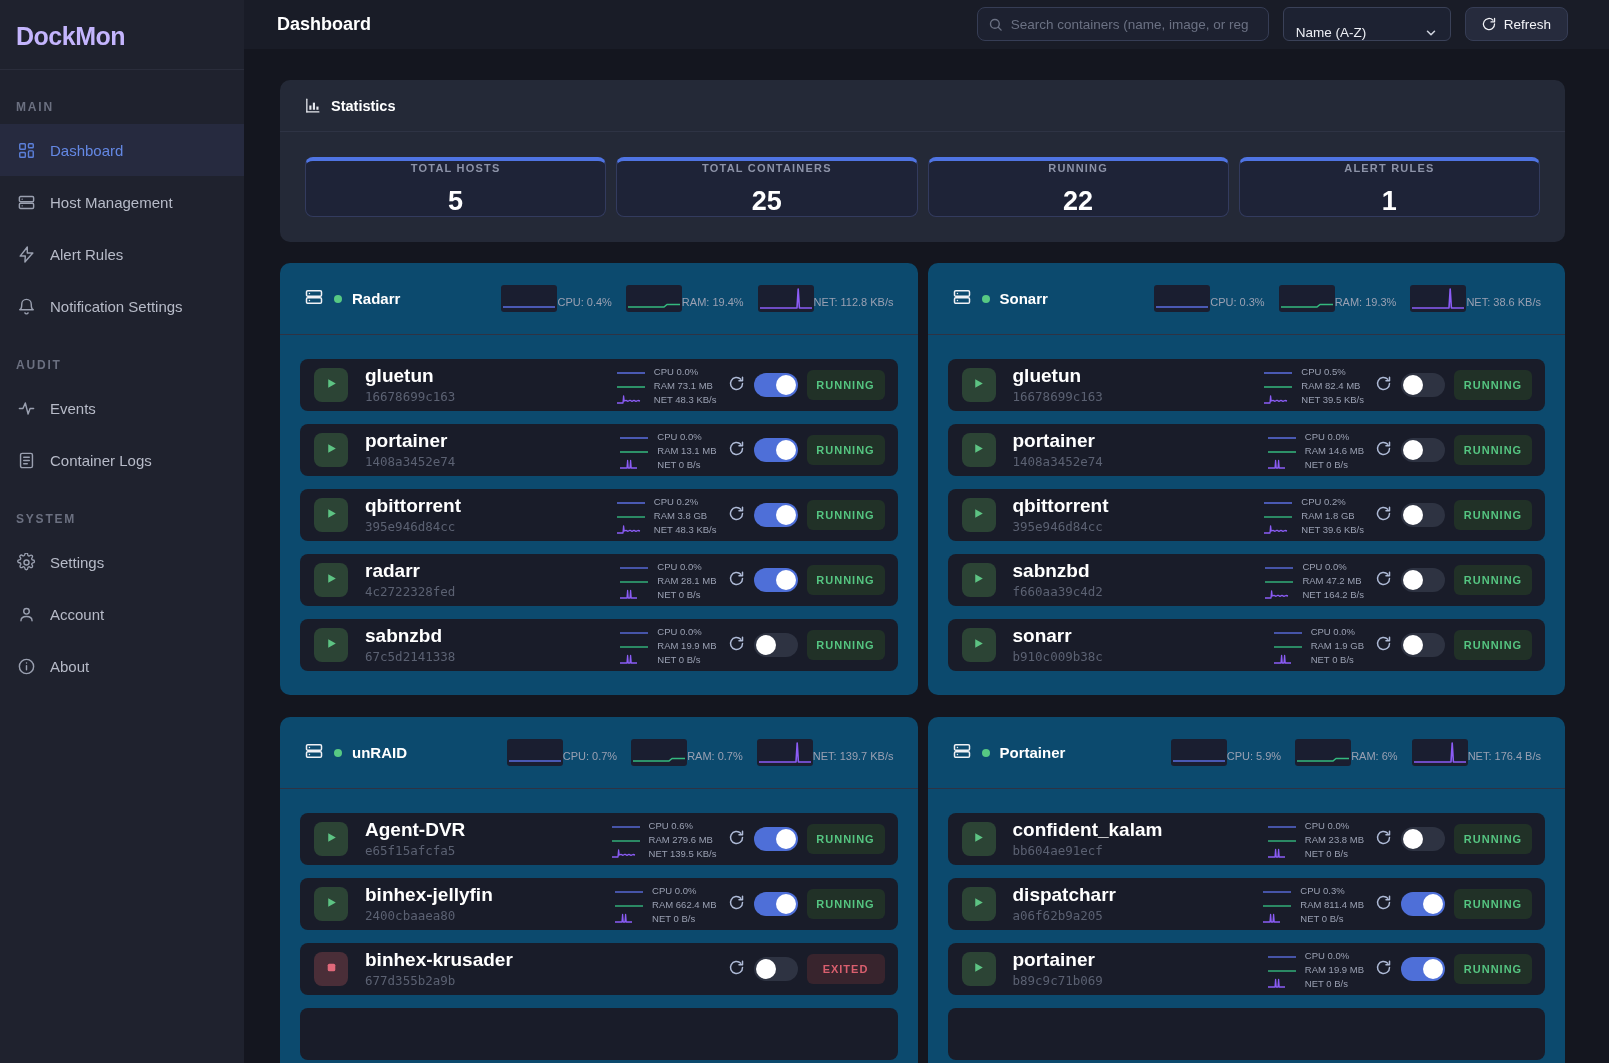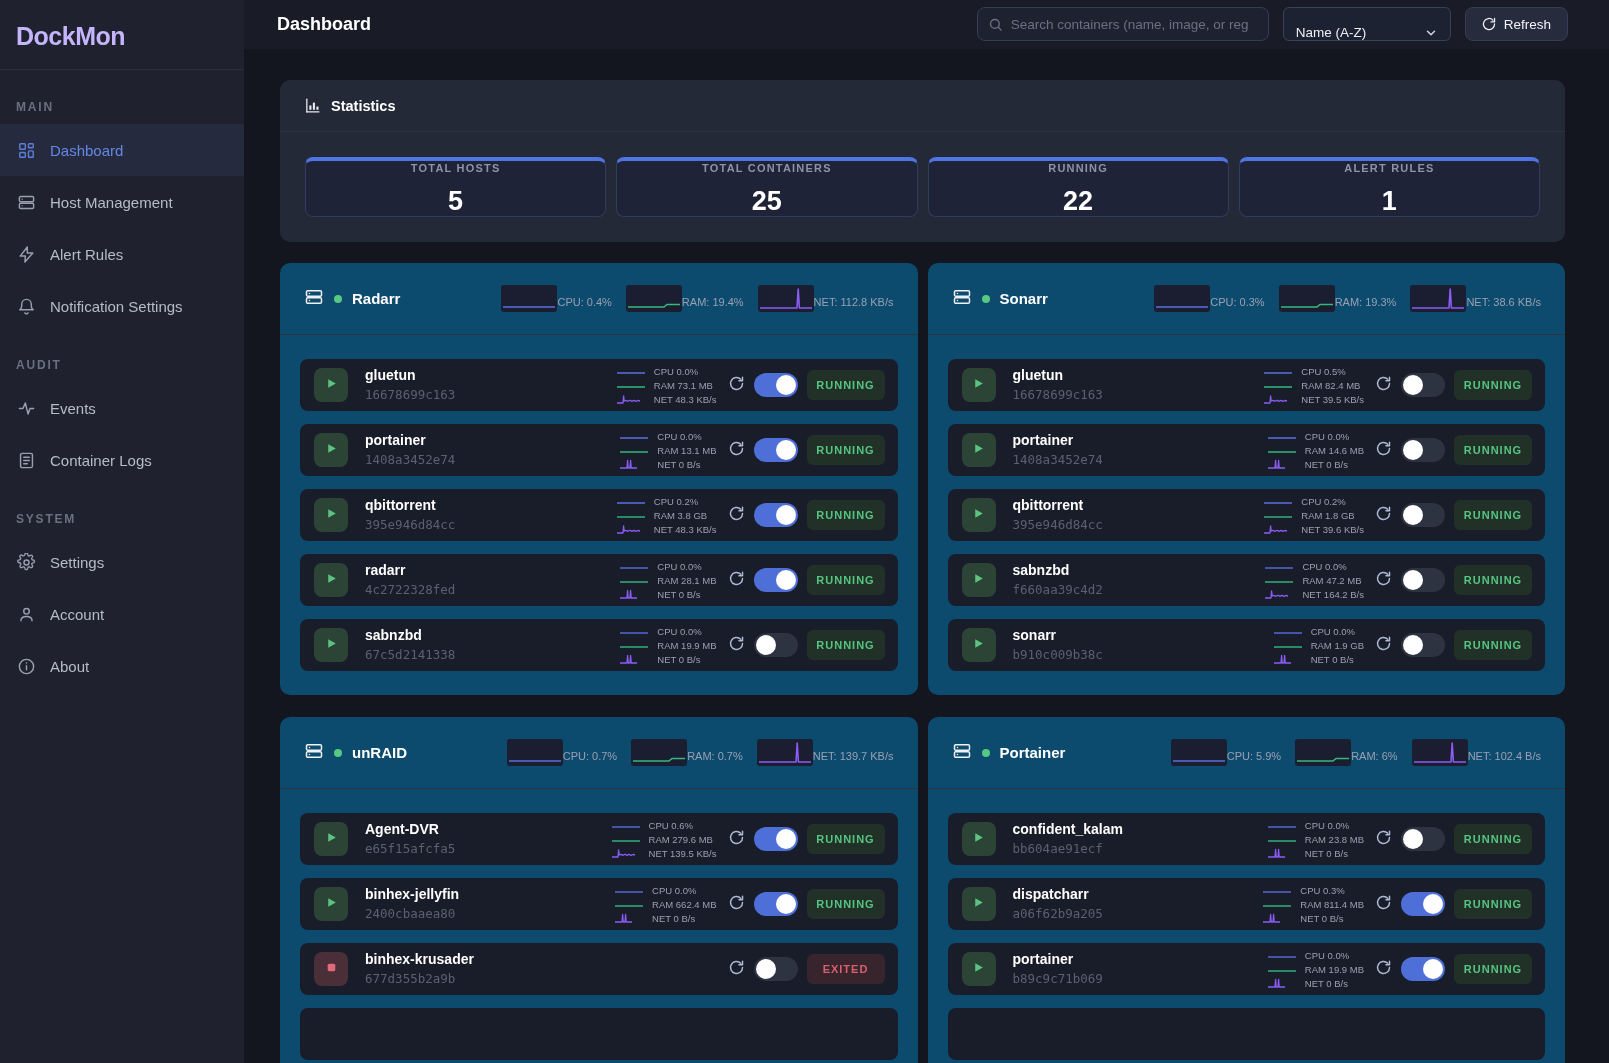--- a/index.html
+++ b/index.html
@@ -62,21 +62,21 @@
   .chart-box { width:56px; height:27px; background:#1a1e30; border-radius:3px; overflow:hidden; }
   .chart-label { margin-top:6px; font-size:11px; color:#9aa0b2; white-space:nowrap; }
 
   .host-body { padding:24px 20px 24px 20px; display:flex; flex-direction:column; gap:13px; }
   .crow { height:52px; min-height:52px; background:#191c29; border-radius:8px; display:flex; align-items:center; padding:0 13px 0 14px; cursor:pointer; }
   .crow.sliver { height:52px; }
   .cbtn { width:34px; height:34px; border-radius:8px; border:none; display:flex; align-items:center; justify-content:center; cursor:pointer; }
   .cbtn.play { background:#2c4435; color:#5dc383; }
   .cbtn.stop { background:#4a2e38; color:#e0697a; }
   .cname-block { margin-left:17px; display:flex; flex-direction:column; gap:3px; min-width:0; }
-  .cname { font-size:14px; font-weight:700; color:#fff; line-height:1.1; }
+  .cname { font-size:19px; font-weight:700; color:#fff; line-height:1.1; }
   .cid { font-size:12.5px; font-family:"DejaVu Sans Mono", monospace; color:#5b6172; }
   .crow-right { margin-left:auto; display:flex; align-items:center; gap:9px; }
   .statstack { display:flex; flex-direction:column; gap:1px; margin-right:2px; }
   .statline { display:flex; align-items:center; gap:8px; height:13px; }
   .statline svg { width:30px; height:11px; }
   .statline .slabel { font-size:9.5px; color:#9aa0b2; white-space:nowrap; }
   .restart-btn { background:none; border:none; color:#aebad6; cursor:pointer; display:flex; padding:0; }
   .restart-btn svg { width:17px; height:17px; }
   .toggle { width:44px; height:24px; border-radius:12px; position:relative; cursor:pointer; }
   .toggle.on { background:#4e6fd8; }
@@ -941,21 +941,21 @@
         <div class="chart-unit">
           <div class="chart-box"><svg width="56" height="27" viewBox="0 0 56 27">
                       <path d="M2 22 H38 L41 19.5 H54" fill="none" stroke="#34b97e" stroke-width="1.6" stroke-linejoin="round"></path>
                     </svg></div>
           <div class="chart-label">RAM: 6%</div>
         </div>
         <div class="chart-unit">
           <div class="chart-box"><svg width="56" height="27" viewBox="0 0 56 27">
                       <path d="M2 23 H39 L40.2 4 L41.4 23 H54" fill="none" stroke="#8b5cf6" stroke-width="1.6" stroke-linejoin="round"></path>
                     </svg></div>
-          <div class="chart-label">NET: 102.4 B/s</div>
+          <div class="chart-label">NET: 176.4 B/s</div>
         </div>
       </div>
     </div>
     <div class="host-body">
               <div class="crow">
       <button class="cbtn play">
                   <span><svg viewBox="0 0 24 24" width="13" height="13">
                       <polygon points="6,4 20,12 6,20" fill="currentColor"></polygon>
                     </svg></span>
                 </button>

